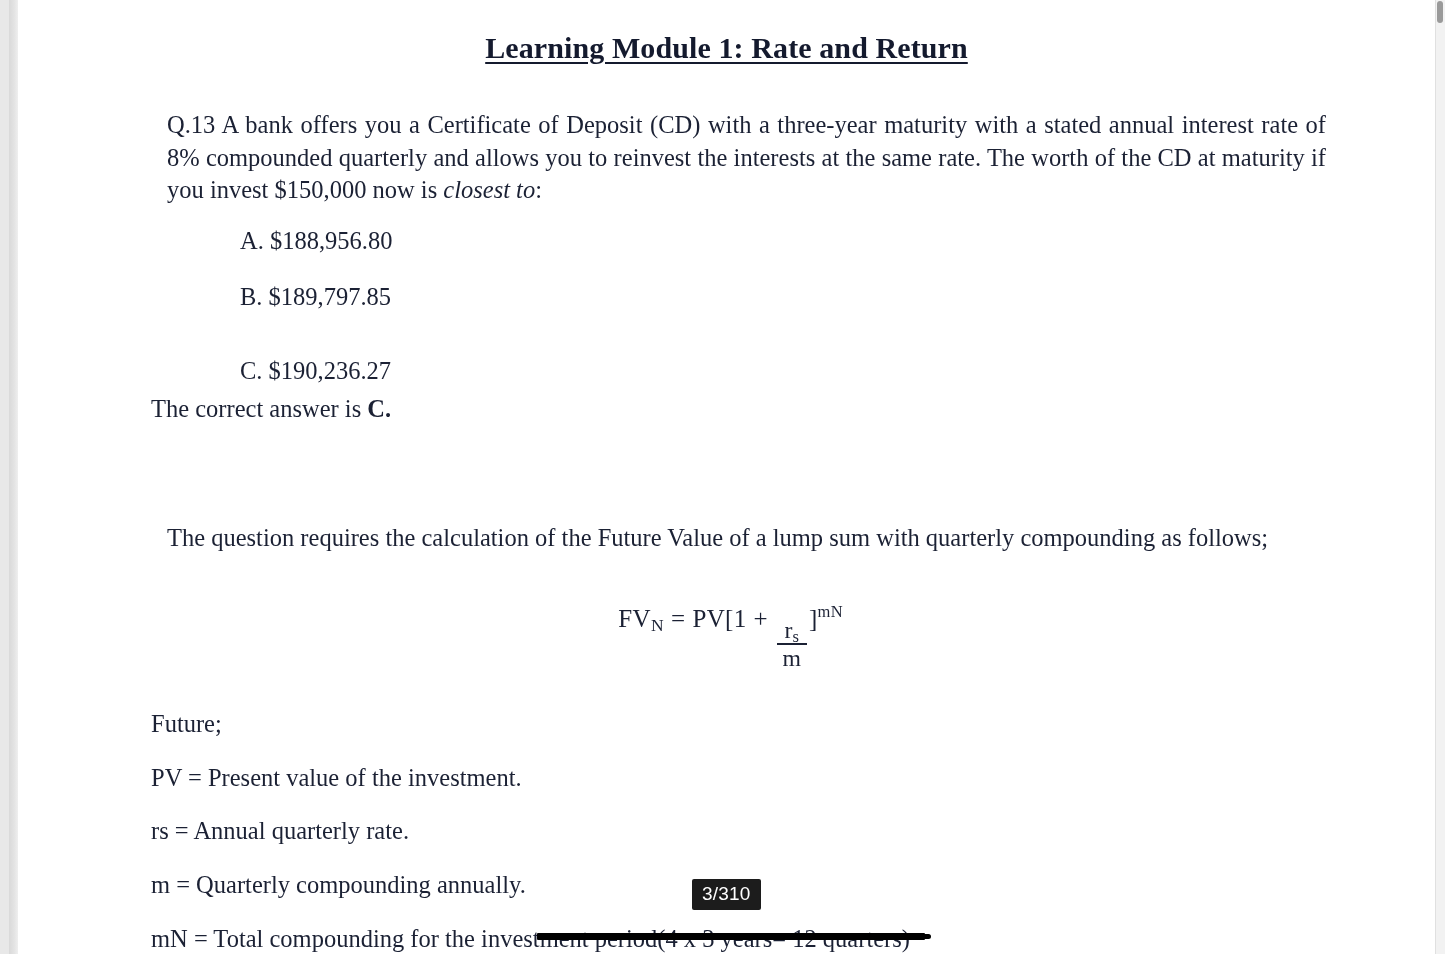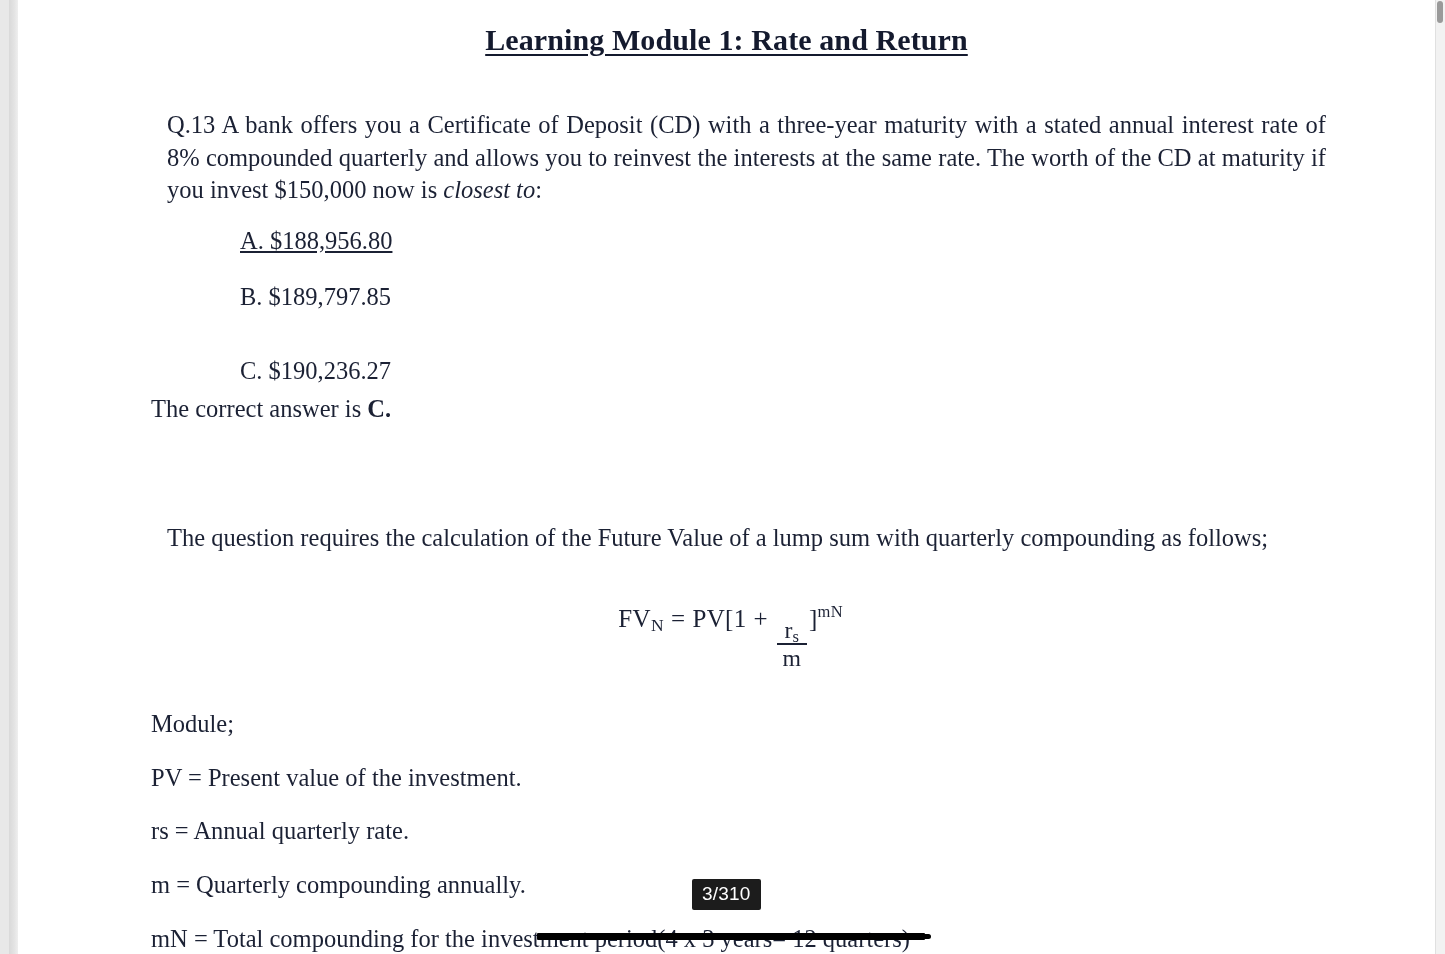--- a/index.html
+++ b/index.html
@@ -32,21 +32,21 @@
     top: 0;
     width: 1167px;
     color: #1b2134;
   }
 
   
   .doc-title {
     text-align: center;
     font-size: 30px;
     font-weight: bold;
-    margin: 4px;
+    margin: 12px;
     padding-top: 19px;
     letter-spacing: 0.1px;
     color: #141a2e;
   }
   .doc-title span.u {
     text-decoration: underline;
     text-underline-offset: 4px;
     text-decoration-thickness: 2px;
   }
 
@@ -74,21 +74,21 @@
   .bold { font-weight: bold; }
 
   
   .option {
     position: absolute;
     left: 97px;
     font-size: 24.5px;
     line-height: 30px;
     white-space: nowrap;
   }
-  .opt-a { top: 226px; text-decoration: underline; }
+  .opt-a { top: 226px; }
   .opt-b { top: 282px; }
   .opt-c { top: 356px; }
 
   .answer-line {
     position: absolute;
     left: 8px;
     top: 394px;
     font-size: 24.5px;
     line-height: 30px;
     white-space: nowrap;
@@ -265,21 +265,21 @@
         <span class="frac">
           <span class="num"><span>r</span><span class="subs">s</span></span>
           <span class="bar"></span>
           <span class="den">m</span>
         </span>
         <span>]</span>
           <span class="sup">mN</span>
       </span>
     </div>
 
-    <div class="where w0">Module;</div>
+    <div class="where w0">Future;</div>
     <div class="where w1">PV = Present value of the investment.</div>
     <div class="where w2">rs = Annual quarterly rate.</div>
     <div class="where w3">m = Quarterly compounding annually.</div>
     <div class="where w4">mN = Total compounding for the investment period(4 x 3 years= 12 quarters)</div>
 
   </div>
 
   <div id="strike-bar"></div>
 
   <div id="page-badge">3/310</div>

